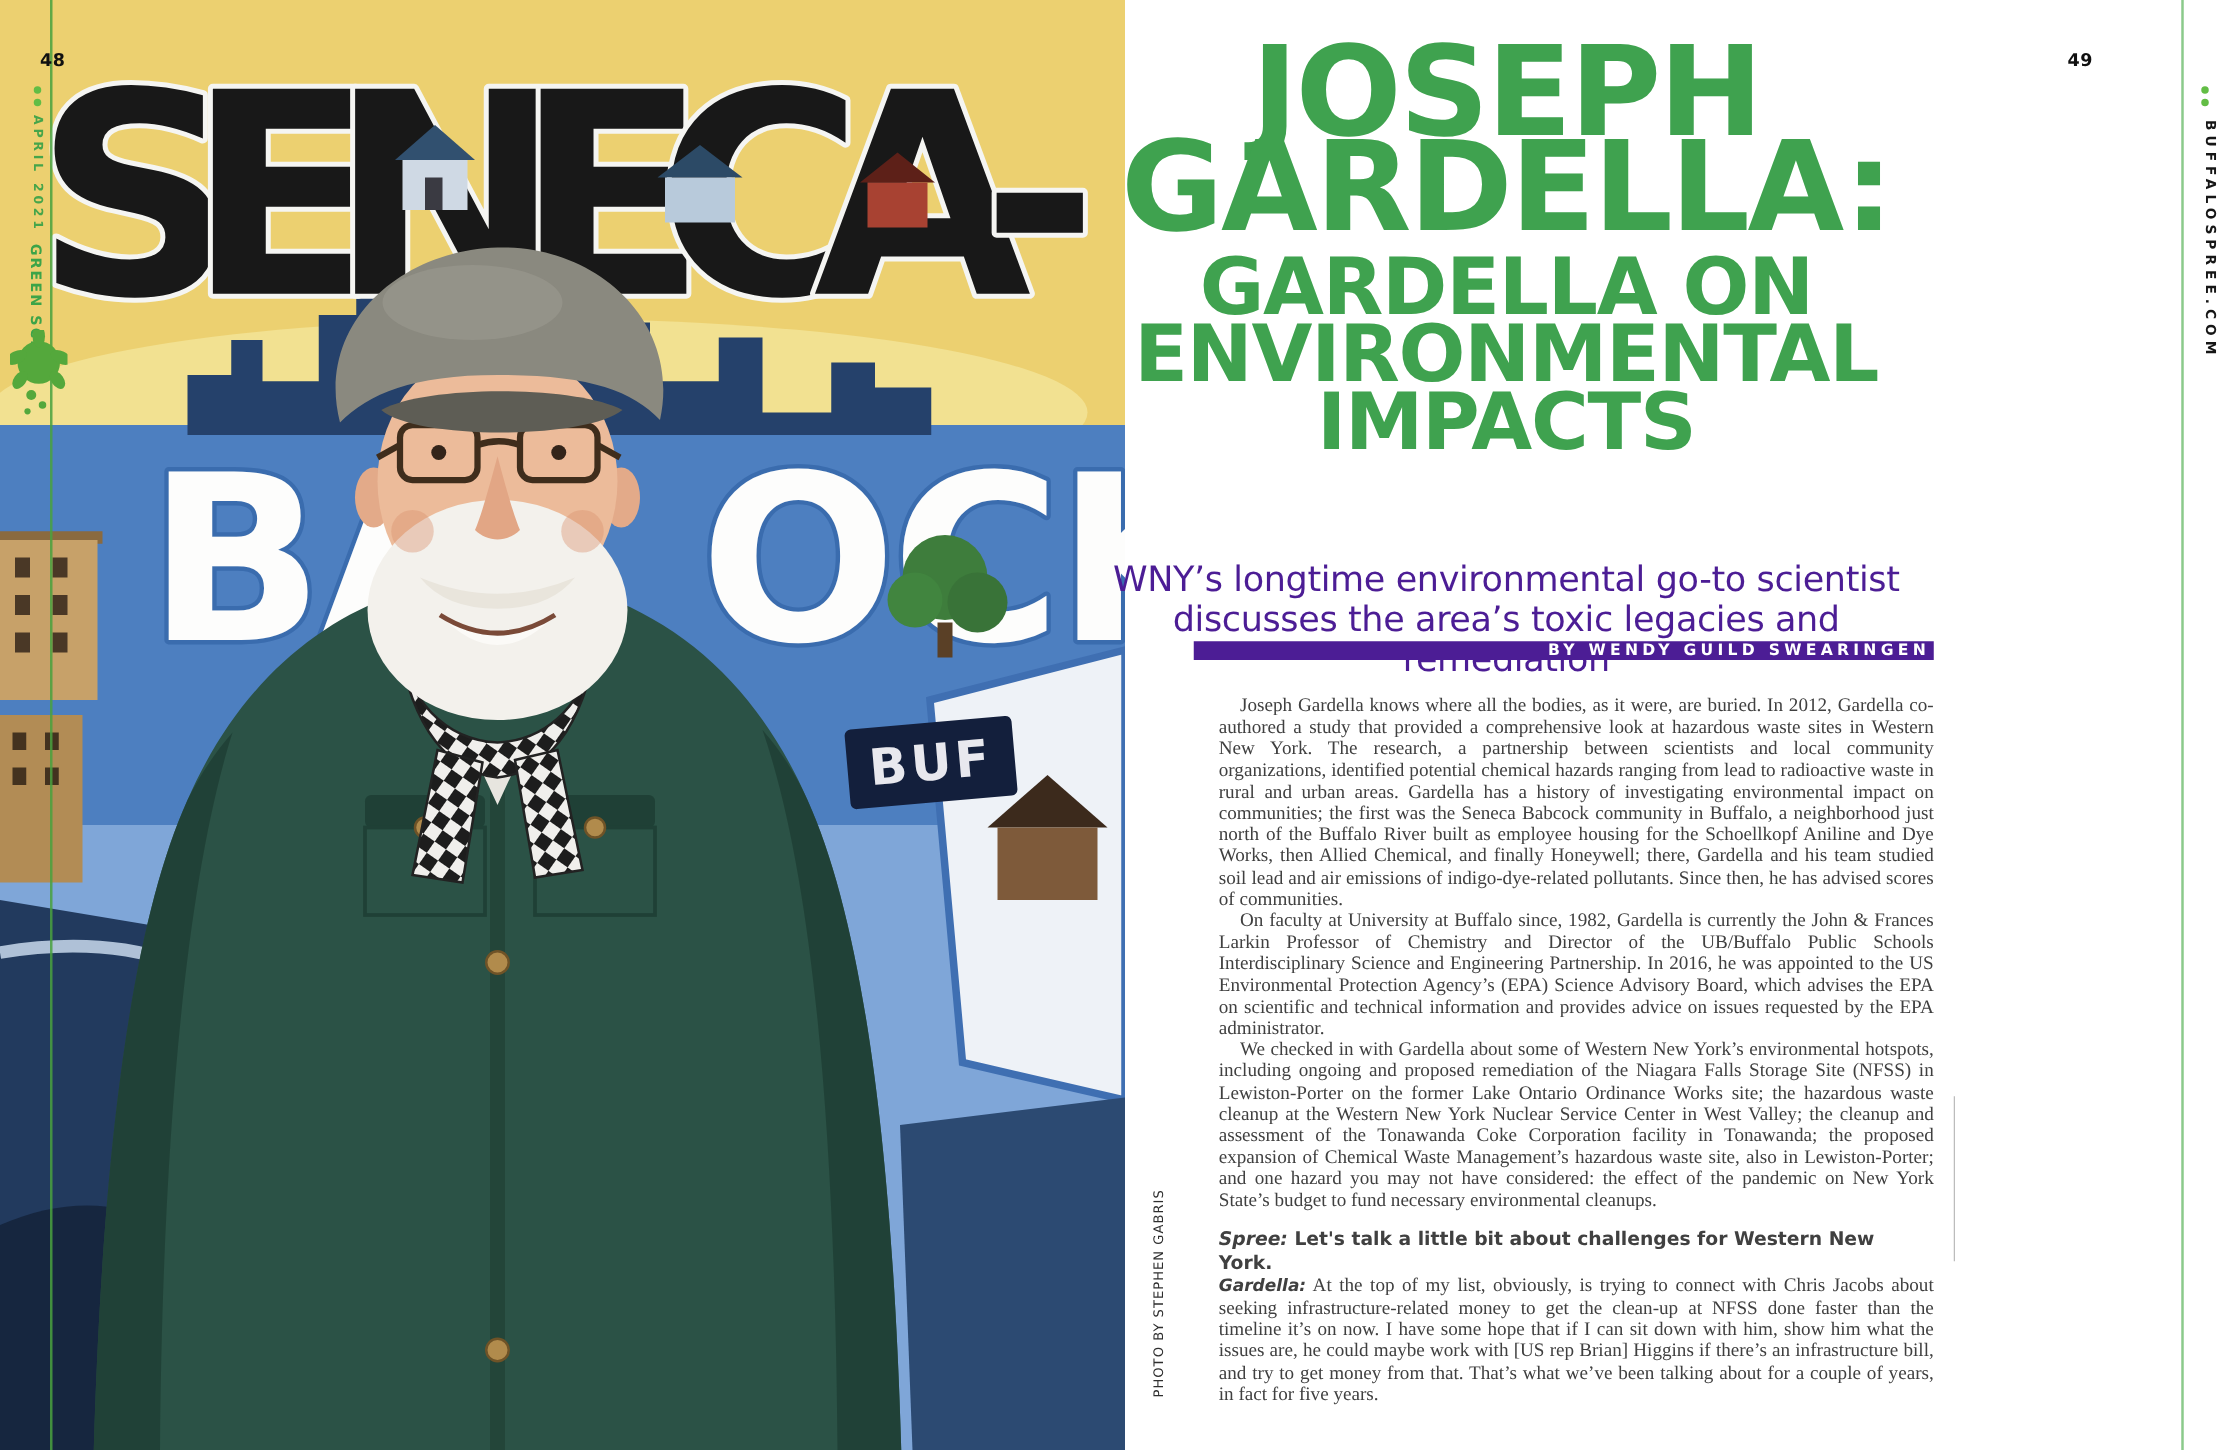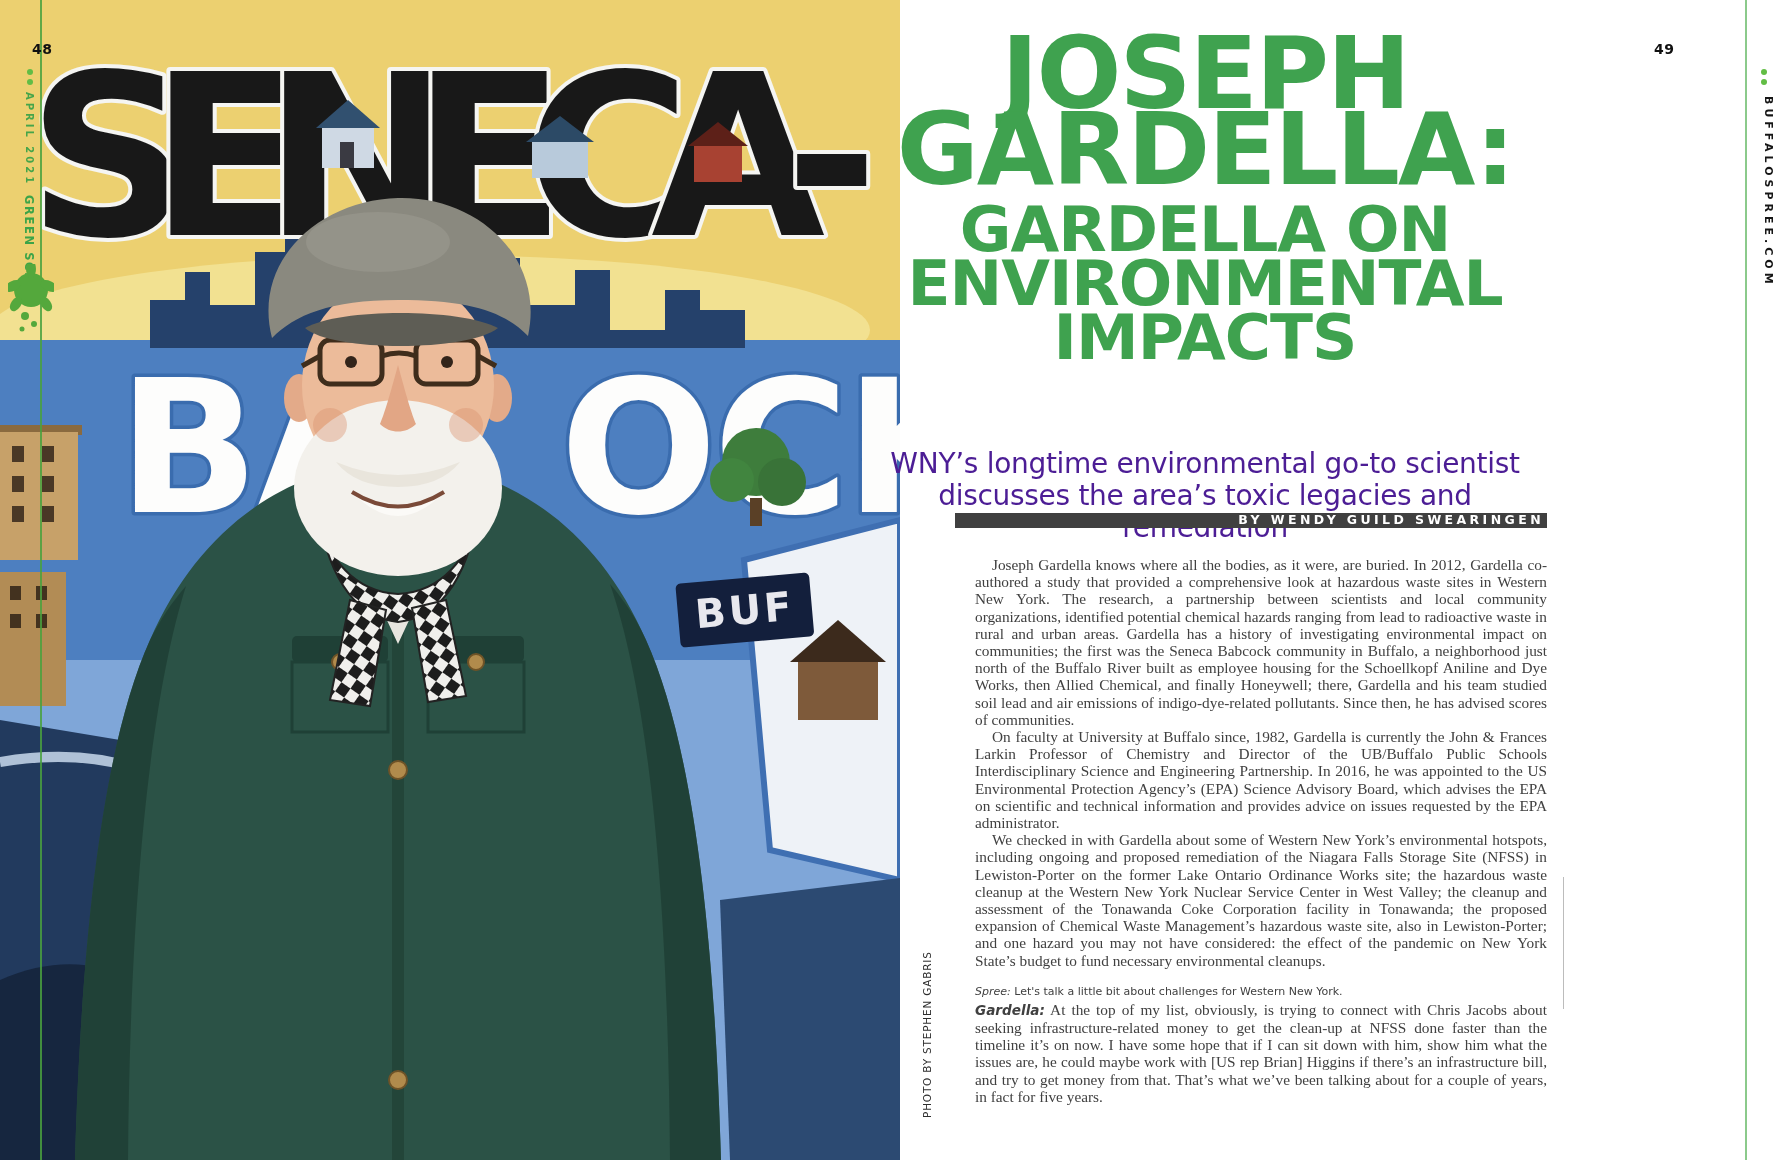--- a/index.html
+++ b/index.html
@@ -28,30 +28,30 @@
 
   
   .content{position:absolute;left:860px;top:0;width:690px;height:1160px;}
   .hl{position:absolute;left:0;width:100%;text-align:center;color:#3fa24f;
       font-family:"DejaVu Sans",sans-serif;font-weight:bold;line-height:1;white-space:nowrap;}
   .hl.big{font-size:100px;letter-spacing:-2px;}
   .hl.med{font-size:63px;letter-spacing:-1px;}
   .h1{top:24px;} .h2{top:100px;} .h3{top:198px;} .h4{top:252px;} .h5{top:306px;}
   .dek{position:absolute;left:0;top:448px;width:100%;text-align:center;color:#4c1d95;
        font:28px/32px "DejaVu Sans",sans-serif;letter-spacing:-.3px;}
-  .byline-bar{position:absolute;left:95px;top:513px;width:592px;height:15px;background:#404040;
+  .byline-bar{position:absolute;left:95px;top:513px;width:592px;height:15px;background:#4c1d95;
        display:flex;align-items:center;justify-content:flex-end;padding:0;box-sizing:border-box;}
   .byline-bar span{color:#ffffff;font:bold 12.5px/1 "DejaVu Sans",sans-serif;letter-spacing:3.4px;
        padding-right:3px;white-space:nowrap;}
   .article{position:absolute;left:115px;top:556px;width:572px;color:#404040;
        font-family:"Liberation Serif",serif;font-size:15.3px;line-height:17.2px;text-align:justify;}
   .article p{margin:0;}
   .article p.ind{text-indent:17px;}
-  .qa-q{margin-top:13px !important;font-family:"DejaVu Sans",sans-serif;font-weight:normal;
-        font-size:11px;line-height:19px;text-align:left;}
+  .qa-q{margin-top:13px !important;font-family:"DejaVu Sans",sans-serif;font-weight:bold;
+        font-size:15px;line-height:19px;text-align:left;}
   .qa-q .lab{font-style:italic;}
   .qa-a .lab{font-family:"DejaVu Sans",sans-serif;font-weight:bold;font-style:italic;font-size:13.6px;}
   .colrule{position:absolute;left:1563px;top:877px;width:1px;height:132px;background:#bcbcbc;}
 </style>
 </head>
 <body>
 
 <div class="spread">
 
   <svg class="photo" width="900" height="1160" viewBox="0 0 900 1160">

